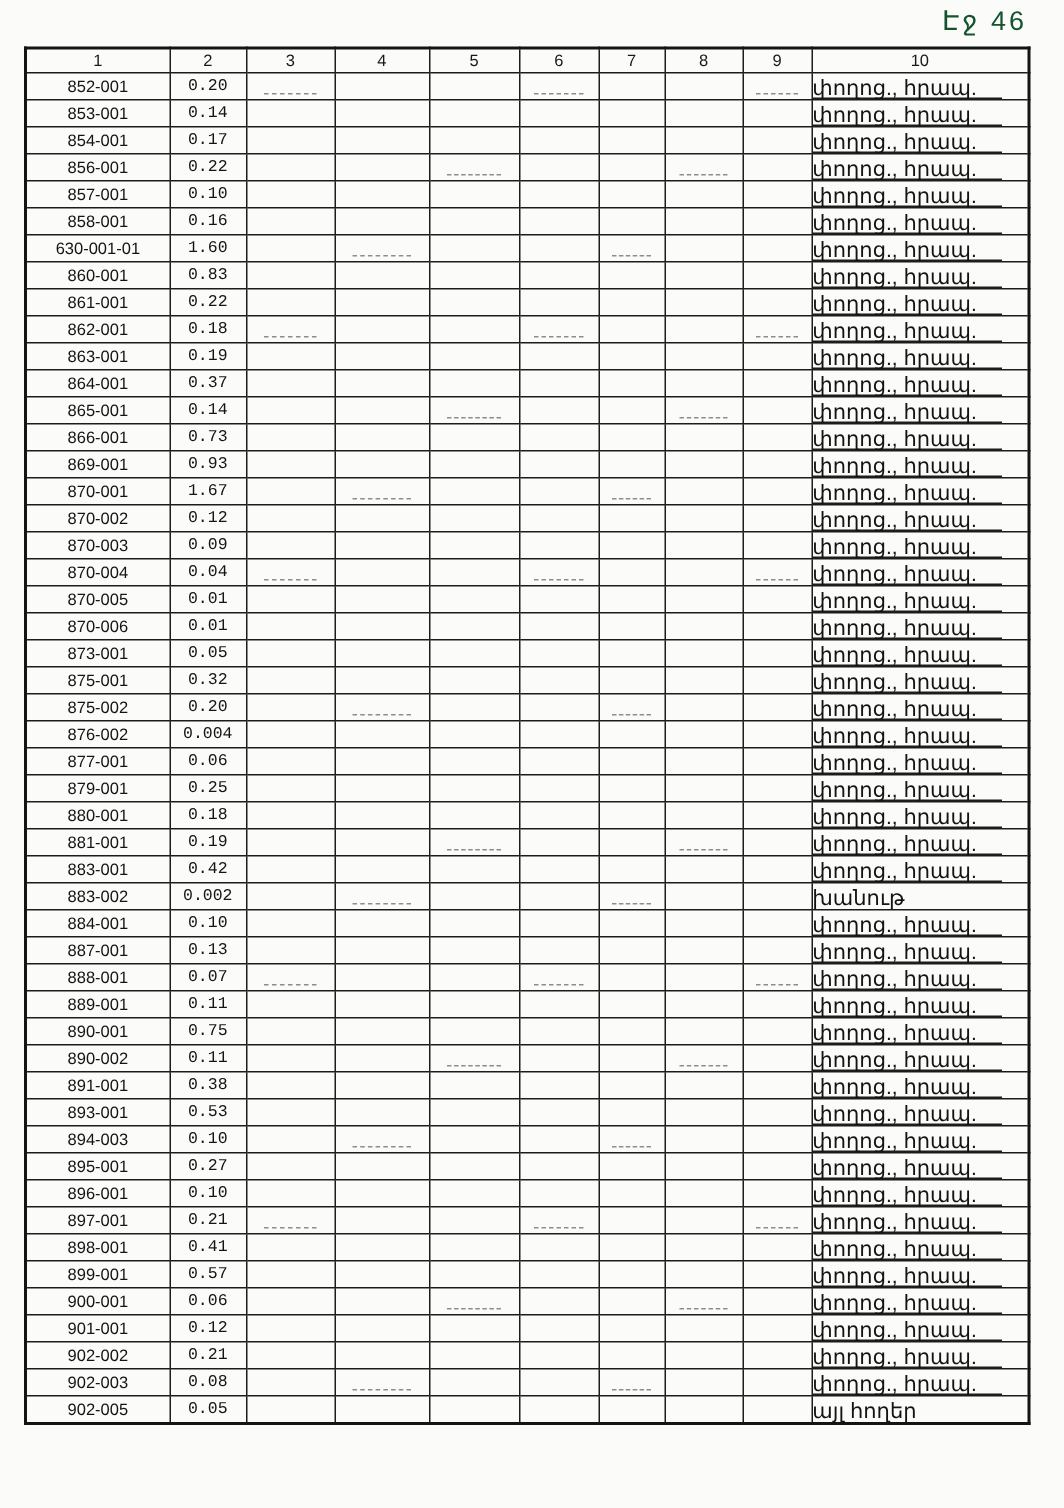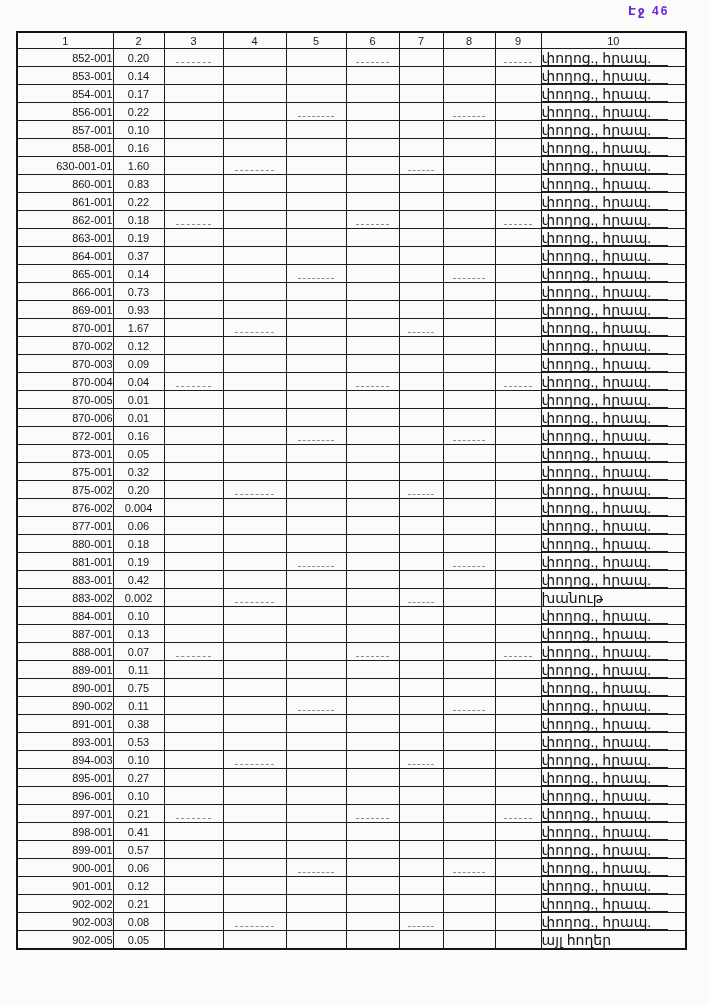--- a/index.html
+++ b/index.html
@@ -4,39 +4,39 @@
 <style>
   html,body{margin:0;padding:0;}
   body{
     width:709px;height:1005px;position:relative;overflow:hidden;
     background:#fbfbf9;
     font-family:"Liberation Sans","DejaVu Sans",sans-serif;
     color:#141414;
   }
   .page-header{
     position:absolute;top:4px;left:628px;
-    font-size:12px;font-weight:bold;letter-spacing:2px;color:#6d28d9;
+    font-size:18px;font-weight:normal;letter-spacing:2px;color:#14532d;
   }
   table.grid{
     position:absolute;left:16px;top:31px;
     border-collapse:collapse;table-layout:fixed;
     width:669px;
   }
   table.grid th, table.grid td{
     border:1px solid #1c1c1c;
     padding:0;overflow:hidden;white-space:nowrap;
   }
   table.grid{border:2px solid #141414;}
   thead th{
     height:15px;font-size:11px;font-weight:normal;text-align:center;
     border-bottom:2px solid #141414;vertical-align:middle;color:#191919;
   }
   tbody td{height:17px;font-size:11px;vertical-align:middle;}
-  td.c-id{padding-left:4px;text-align:right;border-right:2px solid #141414;margin-left:35px;}
-  td.c-val{text-align:center;}
+  td.c-id{padding-left:4px;text-align:center;border-right:2px solid #141414;margin-left:35px;}
+  td.c-val{text-align:center;font-family:Liberation Mono, monospace;}
   td.c-note{padding-left:3px;font-size:14px;position:relative;}
   td.c-note .note-text{
     display:inline-block;min-width:126px;line-height:13px;
   }
   td.c-note .note-text.underlined{border-bottom:1.4px solid #1e1e1e;}
   td.c-empty .dash{
     display:block;margin:9px auto 0 auto;width:62%;
     border-bottom:1px dashed #8d8d8d;height:0;
   }
 </style>
@@ -353,36 +353,20 @@
         <td class="c-empty"></td>
         <td class="c-empty"></td>
         <td class="c-empty"></td>
         <td class="c-empty"></td>
         <td class="c-empty"></td>
         <td class="c-empty"></td>
         <td class="c-empty"></td>
         <td class="c-note"><span class="note-text underlined">փողոց., հրապ.</span></td>
       </tr>
       <tr>
-        <td class="c-id">872-001</td>
-        <td class="c-val">0.16</td>
-        <td class="c-empty"></td>
-        <td class="c-empty"></td>
-        <td class="c-empty">
-          <span class="dash"></span>
-        </td>
-        <td class="c-empty"></td>
-        <td class="c-empty"></td>
-        <td class="c-empty">
-          <span class="dash"></span>
-        </td>
-        <td class="c-empty"></td>
-        <td class="c-note"><span class="note-text underlined">փողոց., հրապ.</span></td>
-      </tr>
-      <tr>
         <td class="c-id">873-001</td>
         <td class="c-val">0.05</td>
         <td class="c-empty"></td>
         <td class="c-empty"></td>
         <td class="c-empty"></td>
         <td class="c-empty"></td>
         <td class="c-empty"></td>
         <td class="c-empty"></td>
         <td class="c-empty"></td>
         <td class="c-note"><span class="note-text underlined">փողոց., հրապ.</span></td>
@@ -423,20 +407,32 @@
         <td class="c-empty"></td>
         <td class="c-empty"></td>
         <td class="c-empty"></td>
         <td class="c-empty"></td>
         <td class="c-empty"></td>
         <td class="c-note"><span class="note-text underlined">փողոց., հրապ.</span></td>
       </tr>
       <tr>
         <td class="c-id">877-001</td>
         <td class="c-val">0.06</td>
+        <td class="c-empty"></td>
+        <td class="c-empty"></td>
+        <td class="c-empty"></td>
+        <td class="c-empty"></td>
+        <td class="c-empty"></td>
+        <td class="c-empty"></td>
+        <td class="c-empty"></td>
+        <td class="c-note"><span class="note-text underlined">փողոց., հրապ.</span></td>
+      </tr>
+      <tr>
+        <td class="c-id">879-001</td>
+        <td class="c-val">0.25</td>
         <td class="c-empty"></td>
         <td class="c-empty"></td>
         <td class="c-empty"></td>
         <td class="c-empty"></td>
         <td class="c-empty"></td>
         <td class="c-empty"></td>
         <td class="c-empty"></td>
         <td class="c-note"><span class="note-text underlined">փողոց., հրապ.</span></td>
       </tr>
       <tr>

